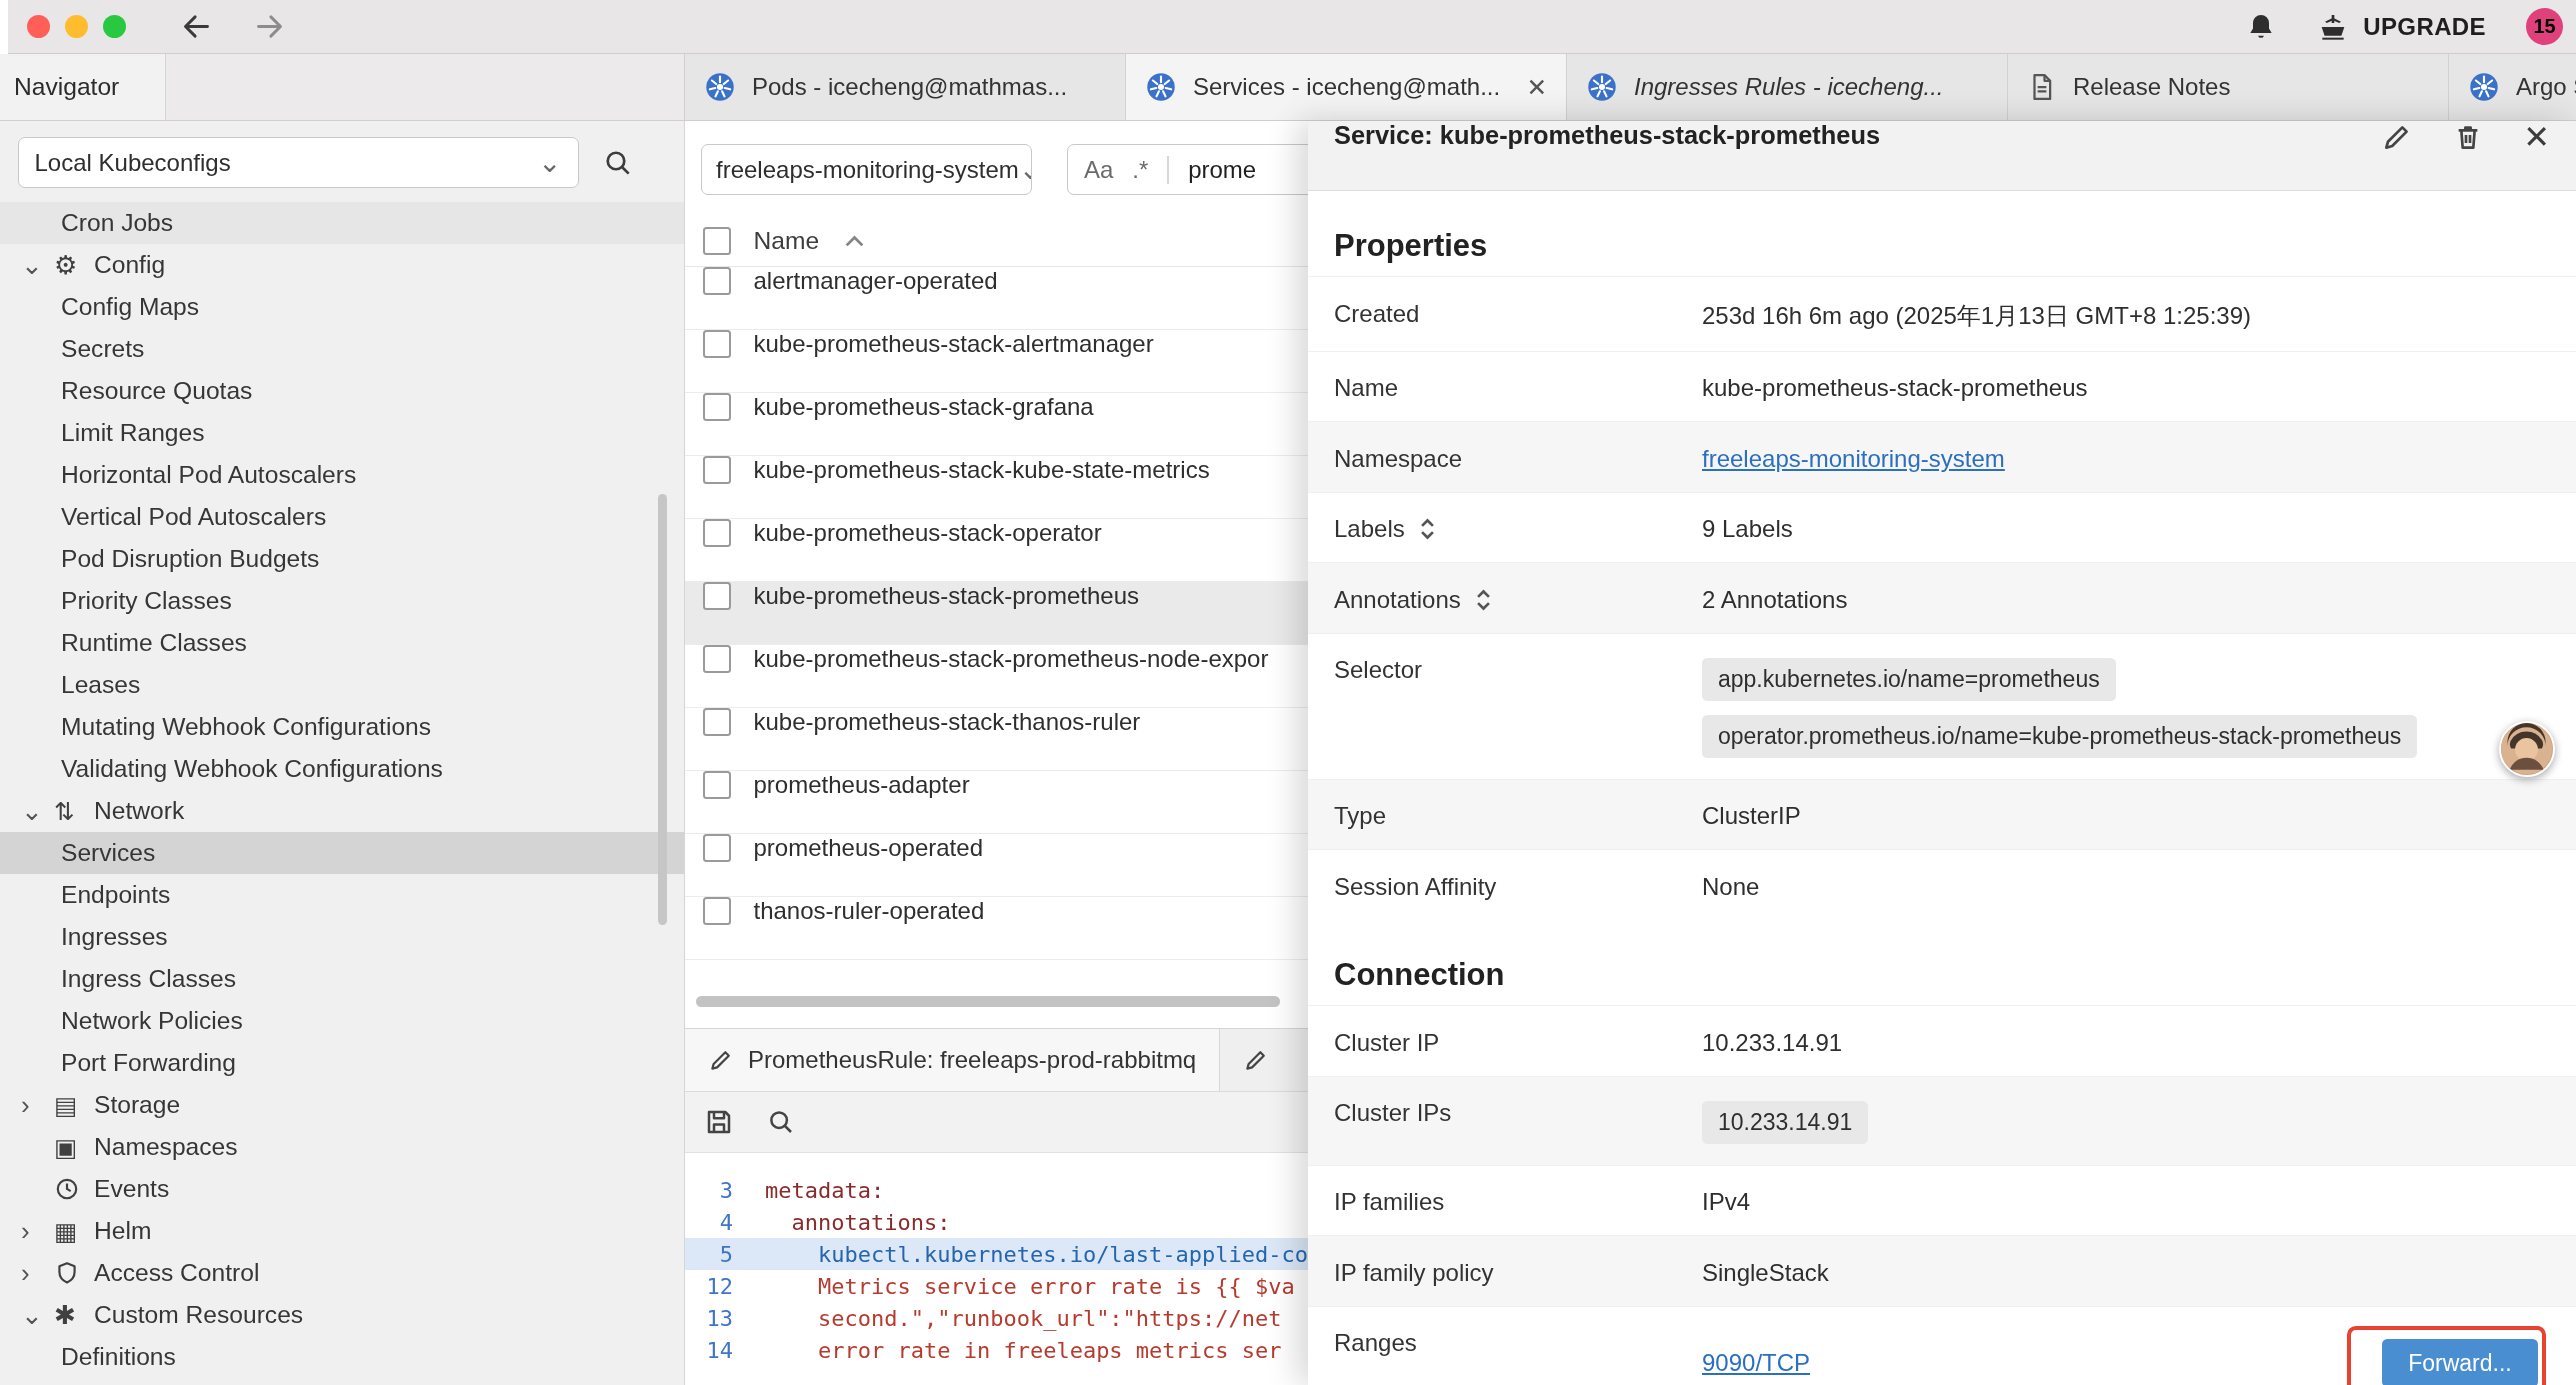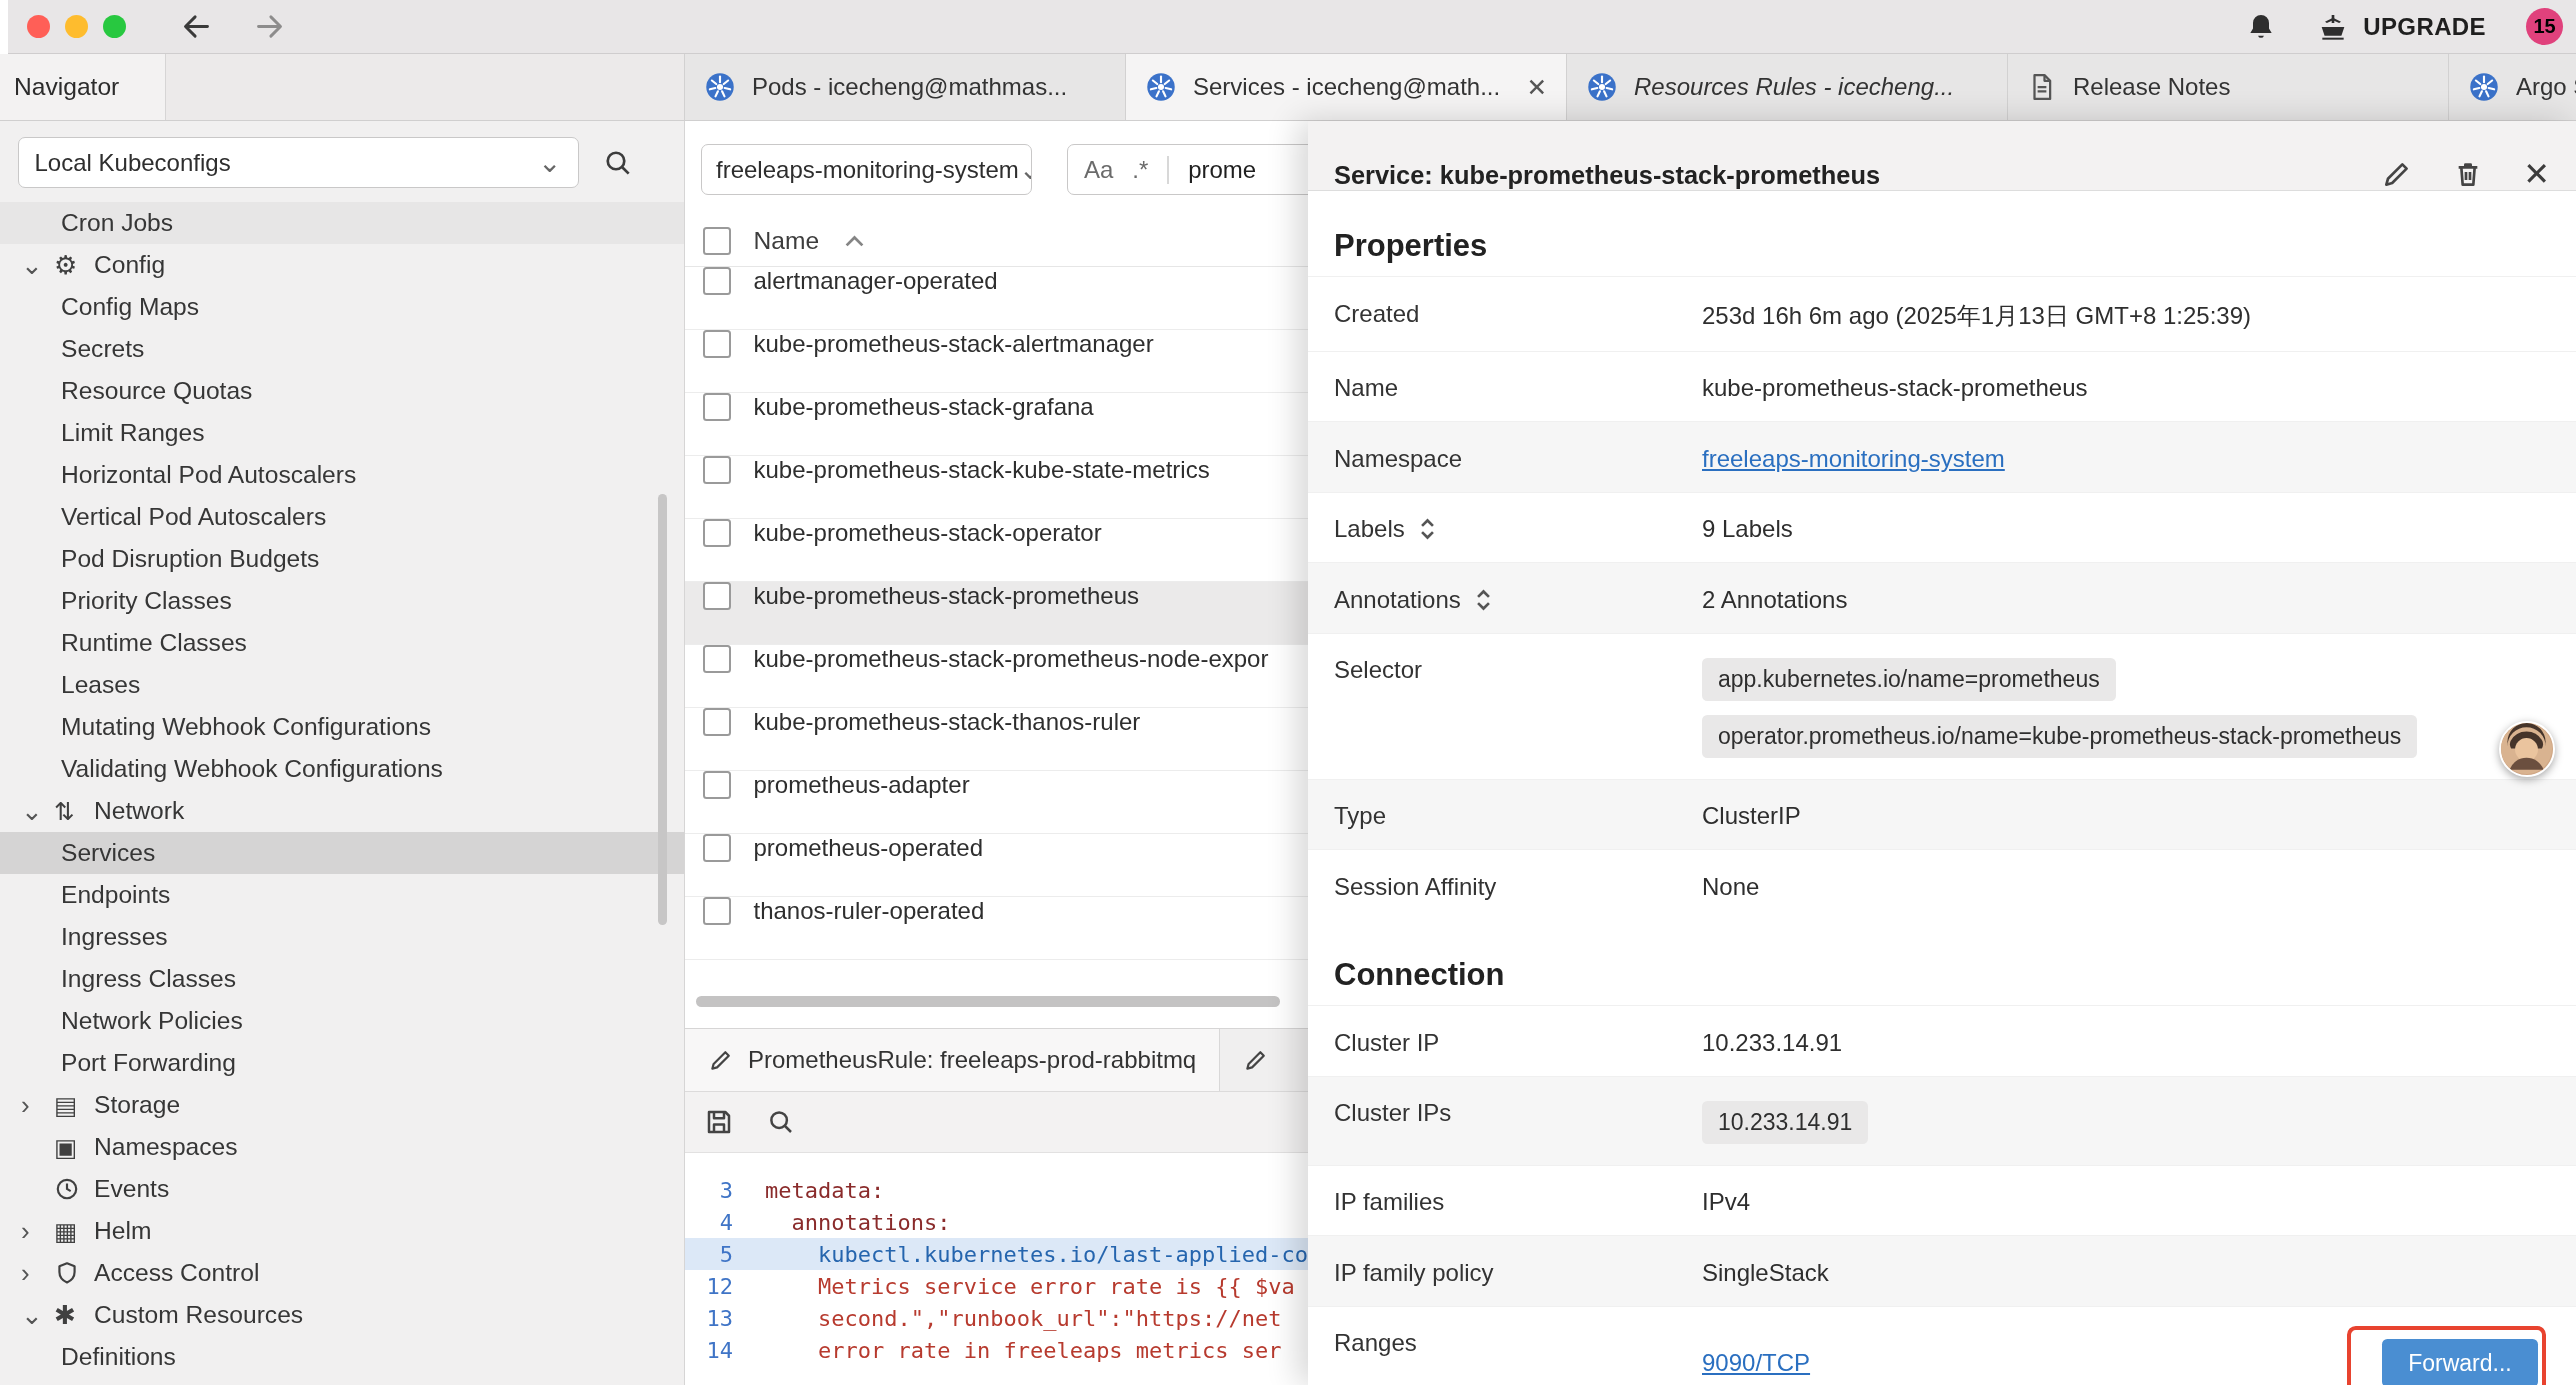--- a/index.html
+++ b/index.html
@@ -85,21 +85,21 @@
 .lnum{width:67px;flex:0 0 67px;text-align:right;padding-right:19px;
   font-family:"DejaVu Sans Mono",monospace;font-size:22px;color:#3f74c6}
 .lcode{font-family:"DejaVu Sans Mono",monospace;font-size:22px;white-space:pre;margin:13px}
 .lcode.key{color:#8a2b2b}
 .lcode.prop{color:#2565ae}
 .lcode.string{color:#b73a2e}
 
 
 #details{position:absolute;top:121px;left:1308px;width:1268px;height:1264px;background:#fff;
   box-shadow:-10.5px 0 30px rgba(0,0,0,.16);overflow:hidden}
-.dhead{height:70px;background:#f3f2f2;border-bottom:0.9px solid #ddd;display:flex;align-items:flex-end;padding:0 26px}
+.dhead{height:70px;background:#f3f2f2;border-bottom:0.9px solid #ddd;display:flex;align-items:flex-start;padding:0 26px}
 .dtitle{font-size:25.4px;font-weight:700;color:#222;white-space:nowrap}
 .dhead-icons{margin-left:auto;display:flex;align-items:center;gap:39px;color:#444}
 .close-x{font-size:32px;color:#3c3c3c;line-height:1}
 .dsec-heading{font-size:31px;font-weight:700;color:#222;margin:37px 26px 12.3px}
 .drow{display:flex;padding:19px 26px;border-top:0.9px solid #f0f0f0;font-size:24px;color:#2e2e2e;align-items:flex-start}
 .drow.shaded{background:#f6f6f6}
 .dlabel{flex:0 0 368px;display:flex;align-items:center;gap:12.3px;color:#333;padding-top:3.5px}
 .dvalue{flex:1;min-width:0;padding-top:3.5px}
 .dlink{color:#2a6fc0;text-decoration:underline}
 .badge{display:block;width:fit-content;background:#e9e8e8;border-radius:5.3px;padding:8px 16px;
@@ -211,21 +211,21 @@
               <line x1="12" y1="4.2" x2="12" y2="8.4" transform="rotate(0 12 12)"></line>
               <line x1="12" y1="4.2" x2="12" y2="8.4" transform="rotate(51.4 12 12)"></line>
               <line x1="12" y1="4.2" x2="12" y2="8.4" transform="rotate(102.9 12 12)"></line>
               <line x1="12" y1="4.2" x2="12" y2="8.4" transform="rotate(154.3 12 12)"></line>
               <line x1="12" y1="4.2" x2="12" y2="8.4" transform="rotate(205.7 12 12)"></line>
               <line x1="12" y1="4.2" x2="12" y2="8.4" transform="rotate(257.1 12 12)"></line>
               <line x1="12" y1="4.2" x2="12" y2="8.4" transform="rotate(308.6 12 12)"></line>
             </g>
           </svg>
         </span>
-        <span class="tab-label italic">Resources Rules - icecheng...</span>
+        <span class="tab-label italic">Ingresses Rules - icecheng...</span>
       </div>
       <div class="tab">
         <span class="tab-icon">
           <svg width="30" height="30" viewBox="0 0 24 24" fill="none" stroke="#555" stroke-width="1.8" stroke-linejoin="round">
             <path d="M6 2.5h8l4.5 4.5v14.5H6z"></path>
             <path d="M14 2.5V7h4.5"></path>
             <path d="M8.5 12h7M8.5 15.5h7"></path>
           </svg>
         </span>
         <span class="tab-label">Release Notes</span>

